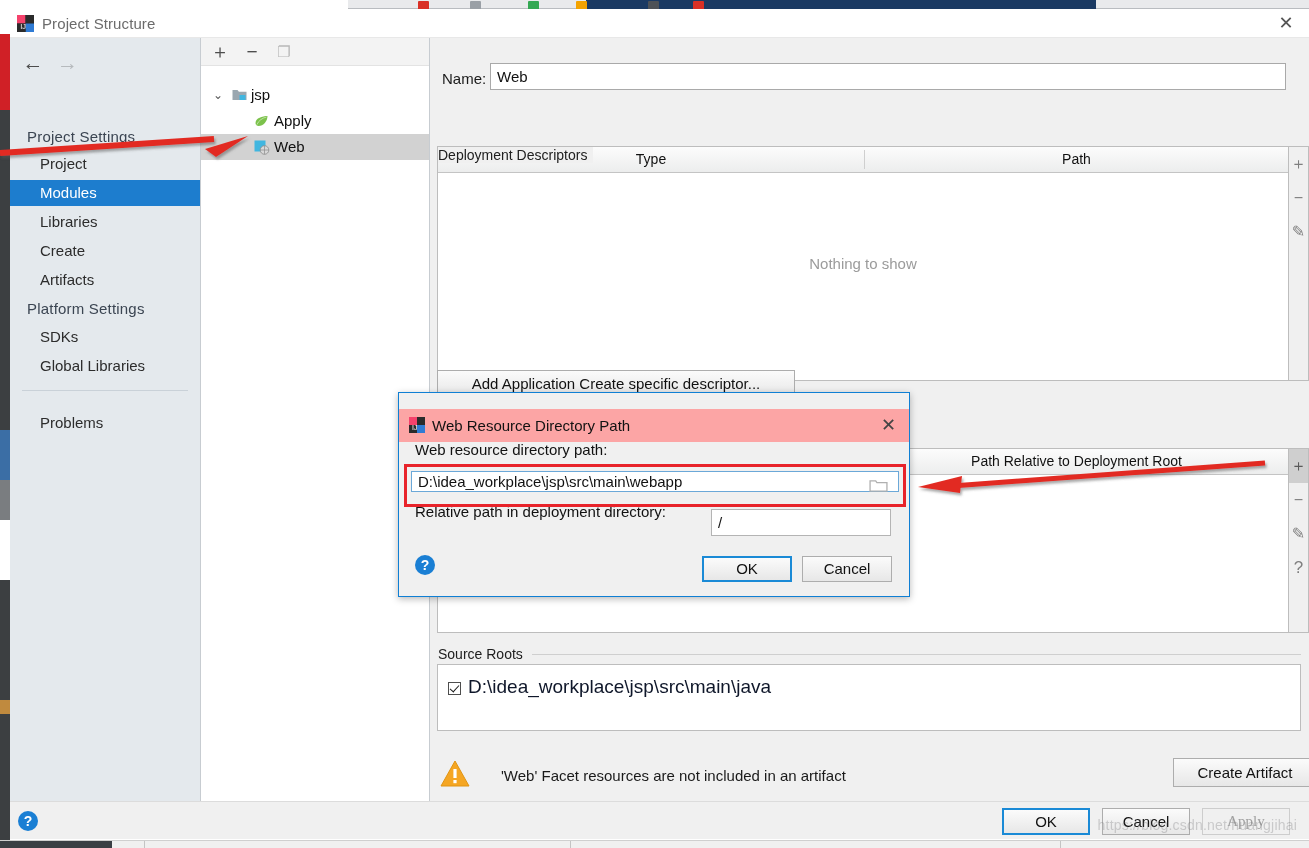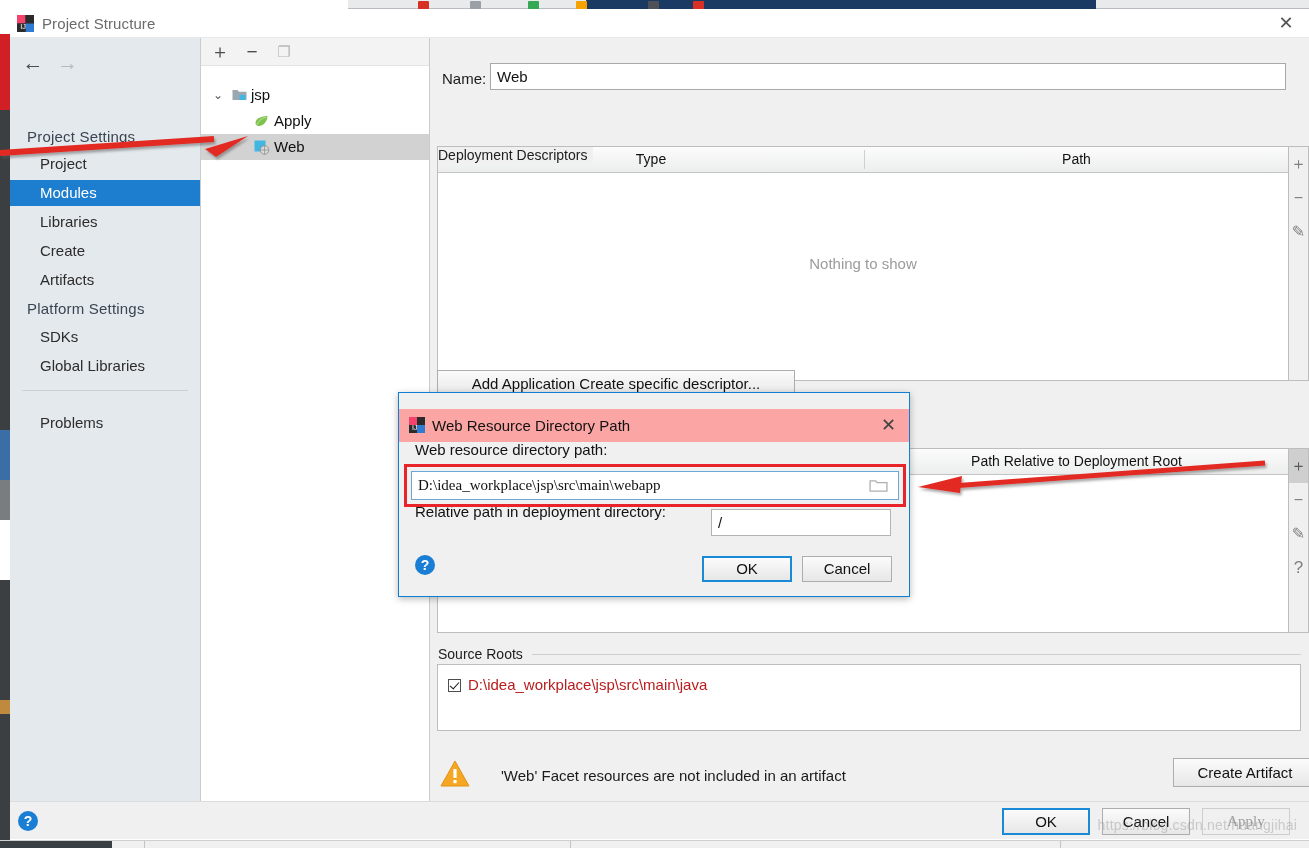--- a/index.html
+++ b/index.html
@@ -153,21 +153,21 @@
 
   .btn {
     position: absolute; background: linear-gradient(#fbfbfb,#e7e7e7);
     border: 1px solid #adadad; font-size: 15px; color: #111;
     text-align: center; cursor: default; font-family: "Liberation Sans", sans-serif;
   }
   .btn.disabled { color: #a0a0a0; background: #f0f0f0; border-color: #cdcdcd; font-family: Liberation Serif, serif; }
   .btn.default { border: 2px solid #1a8ad6; }
 
   .sr-row {
-    position: absolute; left: 10px; font-size: 15px; color: #b91c1c;
+    position: absolute; left: 10px; font-size: 19px; color: #0f172a;
   }
   .cbox {
     display: inline-block; width: 13px; height: 13px;
     border: 1px solid #4d4d4d; background: #fff; position: relative;
     vertical-align: -2px; margin-right: 7px;
   }
   .cbox::after {
     content: ""; position: absolute; left: 3px; top: 0px;
     width: 4px; height: 8px; border: solid #1a1a1a;
     border-width: 0 1.6px 1.6px 0; transform: rotate(42deg);
@@ -399,21 +399,21 @@
         <rect x="0" y="0" width="8" height="8" fill="#f5426c"></rect>
         <rect x="8" y="8" width="8" height="8" fill="#2f7bd4"></rect>
         <text x="3" y="13" font-size="7" fill="#ffffff" font-family="Liberation Sans, sans-serif">IJ</text>
       </svg>
       <div class="mt" data-name="dialog-title">Web Resource Directory Path</div>
       <div class="close" data-name="dialog-close-icon">✕</div>
     </div>
 
     <div class="modal-label" style="left:16px; top:48px;" data-name="web-resource-path-label">Web resource directory path:</div>
 
-    <input class="modal-input" style="left: 12px; top: 78px; width: 488px; height: 29px; padding-right: 30px; font-family: Liberation Serif, serif;" data-name="web-resource-path-input" value="D:\idea_workplace\jsp\src\main\webapp">
+    <input class="modal-input" style="left: 12px; top: 78px; width: 488px; height: 21px; padding-right: 30px;" data-name="web-resource-path-input" value="D:\idea_workplace\jsp\src\main\webapp">
     <svg class="folder-ic" style="left:470px; top:85px;" viewBox="0 0 20 16" data-name="folder-browse-icon">
       <path d="M1 3h6l1.3 2H19v9H1z" fill="none" stroke="#b0b0b0" stroke-width="1.4"></path>
     </svg>
     <div class="red-box" style="left:5px; top:71px; width:502px; height:43px;" data-name="path-input-highlight-box"></div>
 
     <div class="modal-label" style="left:16px; top:110px; margin-top:0;" data-name="relative-path-label">Relative path in deployment directory:</div>
     <input class="modal-input plain" style="left: 312px; top: 116px; width: 180px; height: 27px;" data-name="relative-path-input" value="/">
 
     <div class="help-circle" style="left:16px; top:162px;" data-name="dialog-help-button">?</div>
     <div class="btn default" style="left:303px; top:163px; width:90px; height:26px; line-height:22px;" data-name="dialog-ok-button">OK</div>

